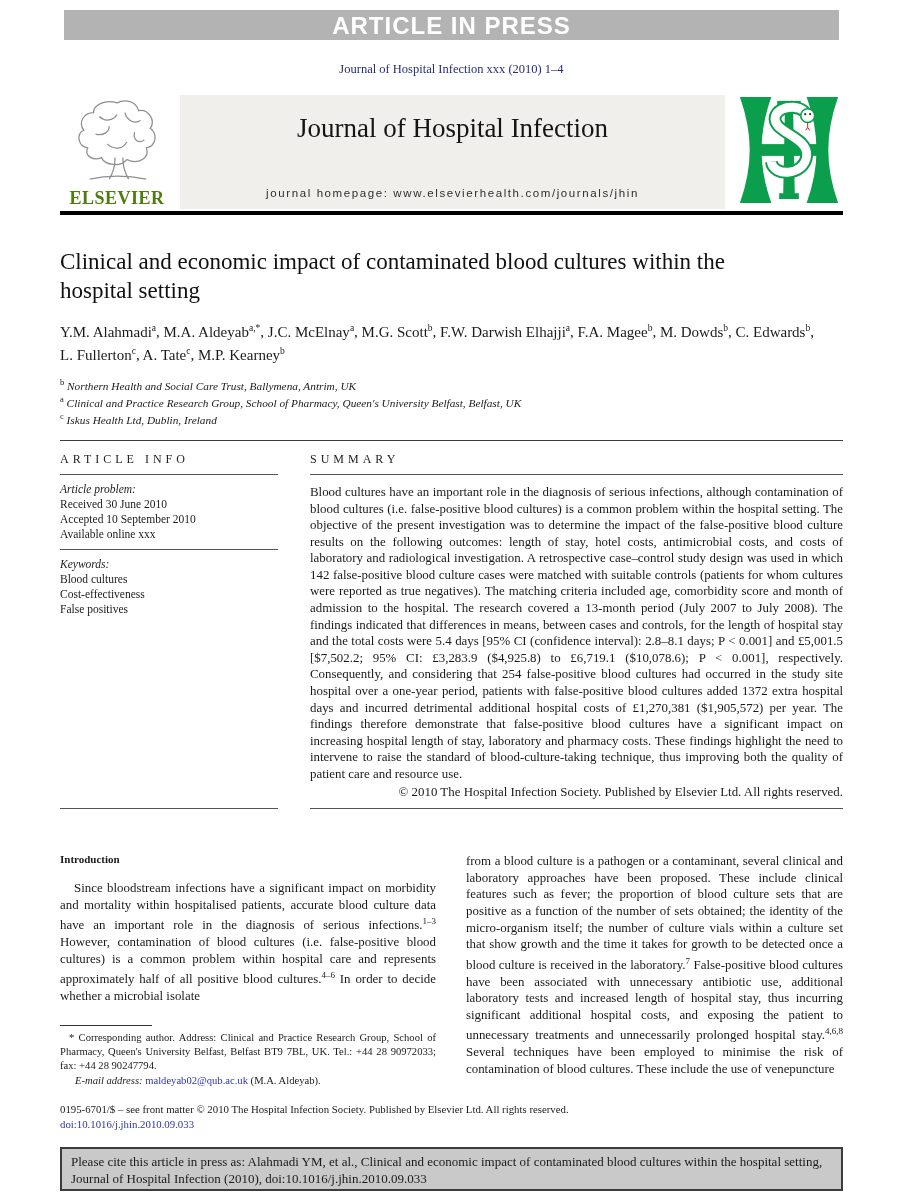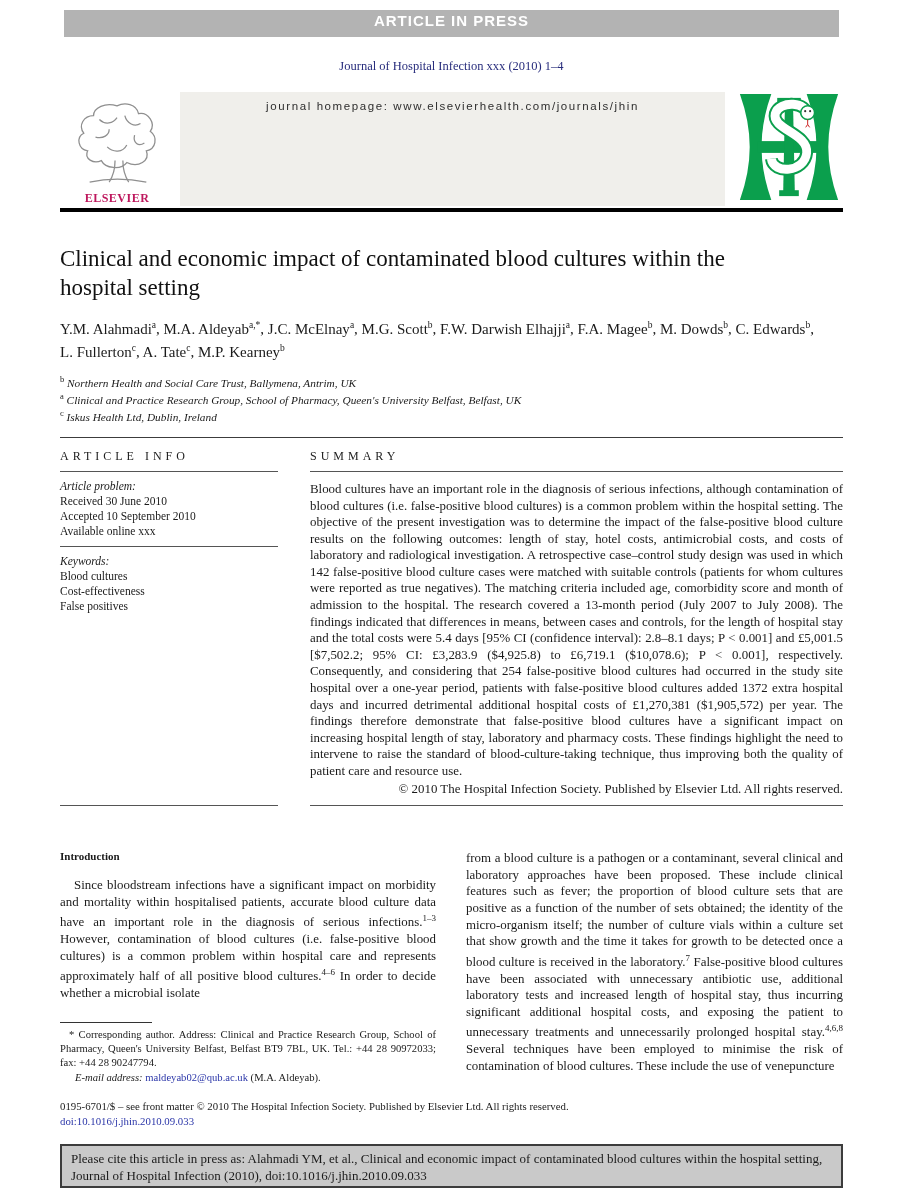--- a/index.html
+++ b/index.html
@@ -7,30 +7,30 @@
   body {
     width:900px; height:1200px; background:#ffffff; overflow:hidden;
     font-family:"Liberation Serif", serif; color:#1a1a1a; position:relative;
   }
   .page { padding:0 57px 0 60px; }
 
   
   .banner {
     margin:10px 4px 0 4px; background:#b3b3b3; color:#fff;
     font-family:"Liberation Sans", sans-serif; font-weight:bold;
-    font-size:15px; letter-spacing:1px; text-align:center; padding:2px 0 8px;
+    font-size:24px; letter-spacing:1px; text-align:center; padding:2px 0 0;
   }
   .running-head {
     text-align:center; margin-top:22px; font-size:12.5px; color:#272c7c;
   }
 
   
   .masthead { display:flex; margin-top:18px; align-items:stretch; }
   .mast-left { width:120px; display:flex; flex-direction:column; align-items:center; justify-content:flex-end; padding:0 6px 0 0; }
-  .elsevier-word { color:#be185d; font-size:12px; font-weight:bold; letter-spacing:.5px; margin-top:1px; font-family:"Liberation Serif",serif; }
+  .elsevier-word { color:#4d7c0f; font-size:18px; font-weight:bold; letter-spacing:.5px; margin-top:1px; font-family:"Liberation Serif",serif; }
   .mast-center { flex:1; background:#f0efeb; text-align:center; padding:8px 6px 10px; display:flex; flex-direction:column; justify-content:space-between; }
   .avail { font-family:"Liberation Sans",sans-serif; font-size:12.5px; color:#1a1a1a; }
   .avail a { color:#2a35a8; text-decoration:none; }
   .jtitle { font-size:27px; color:#141414; margin:10px 0 14px; }
   .homepage { font-family:"Liberation Sans",sans-serif; font-size:11.5px; letter-spacing:1.6px; color:#2e2e2e; }
   .mast-right { width:118px; display:flex; align-items:flex-end; justify-content:center; padding:0 0 0 10px; }
   .thick-rule { height:4px; background:#000; margin-top:2px; }
 
   
   .title { font-size:23px; font-weight:normal; line-height:29px; margin:32px 0 0; color:#111; max-width:720px; }
@@ -96,20 +96,21 @@
             <path d="M30 20 C36 26 44 24 48 18 M56 16 C58 24 66 28 72 24 M26 38 C34 40 40 36 40 30 M66 36 C64 44 70 48 76 44 M38 48 C44 54 54 54 58 46"></path>
             <path d="M46 62 C46 70 44 78 40 84 M54 62 C54 70 56 78 60 84"></path>
             <path d="M20 84 Q48 78 78 84"></path>
           </g>
         </svg>
       </span>
       <div class="elsevier-word">ELSEVIER</div>
     </div>
 
     <div class="mast-center">
+      <div class="jtitle">Journal of Hospital Infection</div>
       <div class="homepage">journal homepage: www.elsevierhealth.com/journals/jhin</div>
     </div>
 
     <div class="mast-right">
       <span>
         <svg width="104" height="110" viewBox="0 0 104 112" aria-hidden="true">
           <g fill="#0b9f4d">
             <path d="M2 2 L34 2 Q24 30 24 56 Q24 82 34 110 L2 110 Q12 82 12 56 Q12 30 2 2 Z"></path>
             <path d="M102 2 L70 2 Q80 30 80 56 Q80 82 70 110 L102 110 Q92 82 92 56 Q92 30 102 2 Z"></path>
             <rect x="20" y="50" width="64" height="12"></rect>

